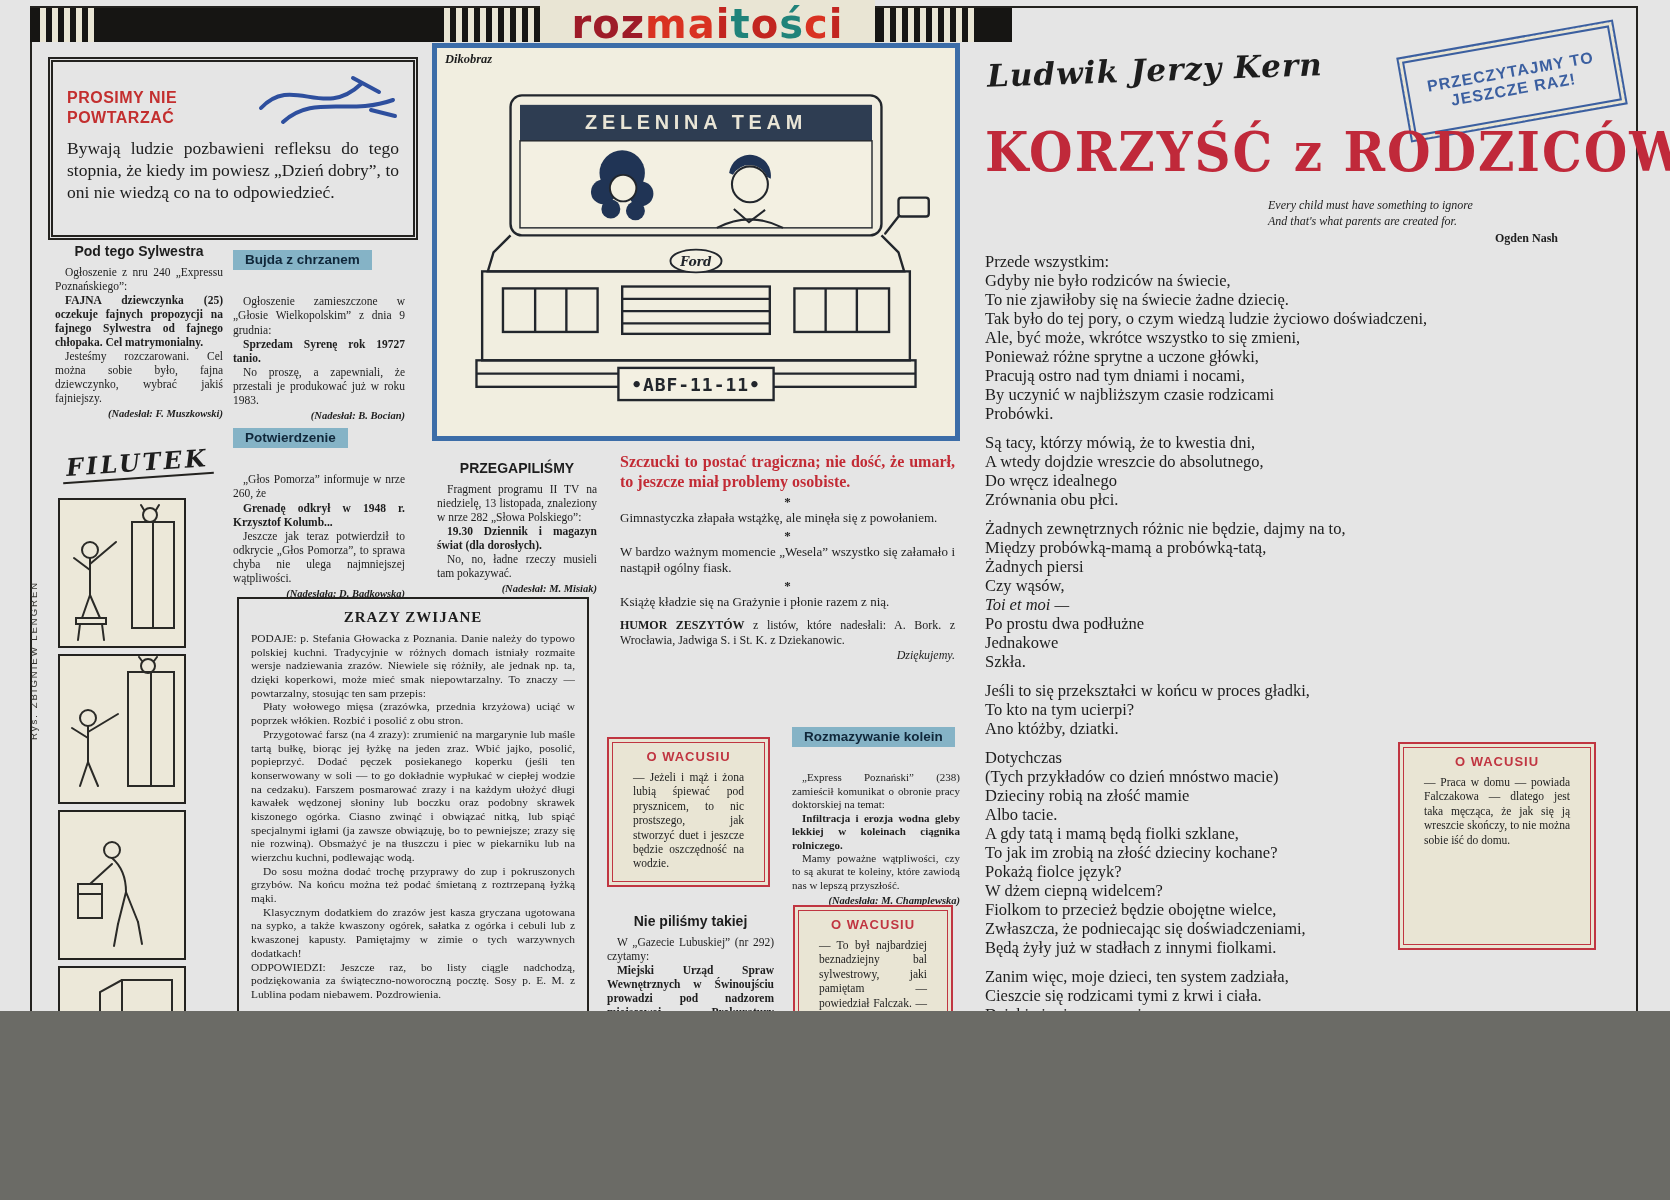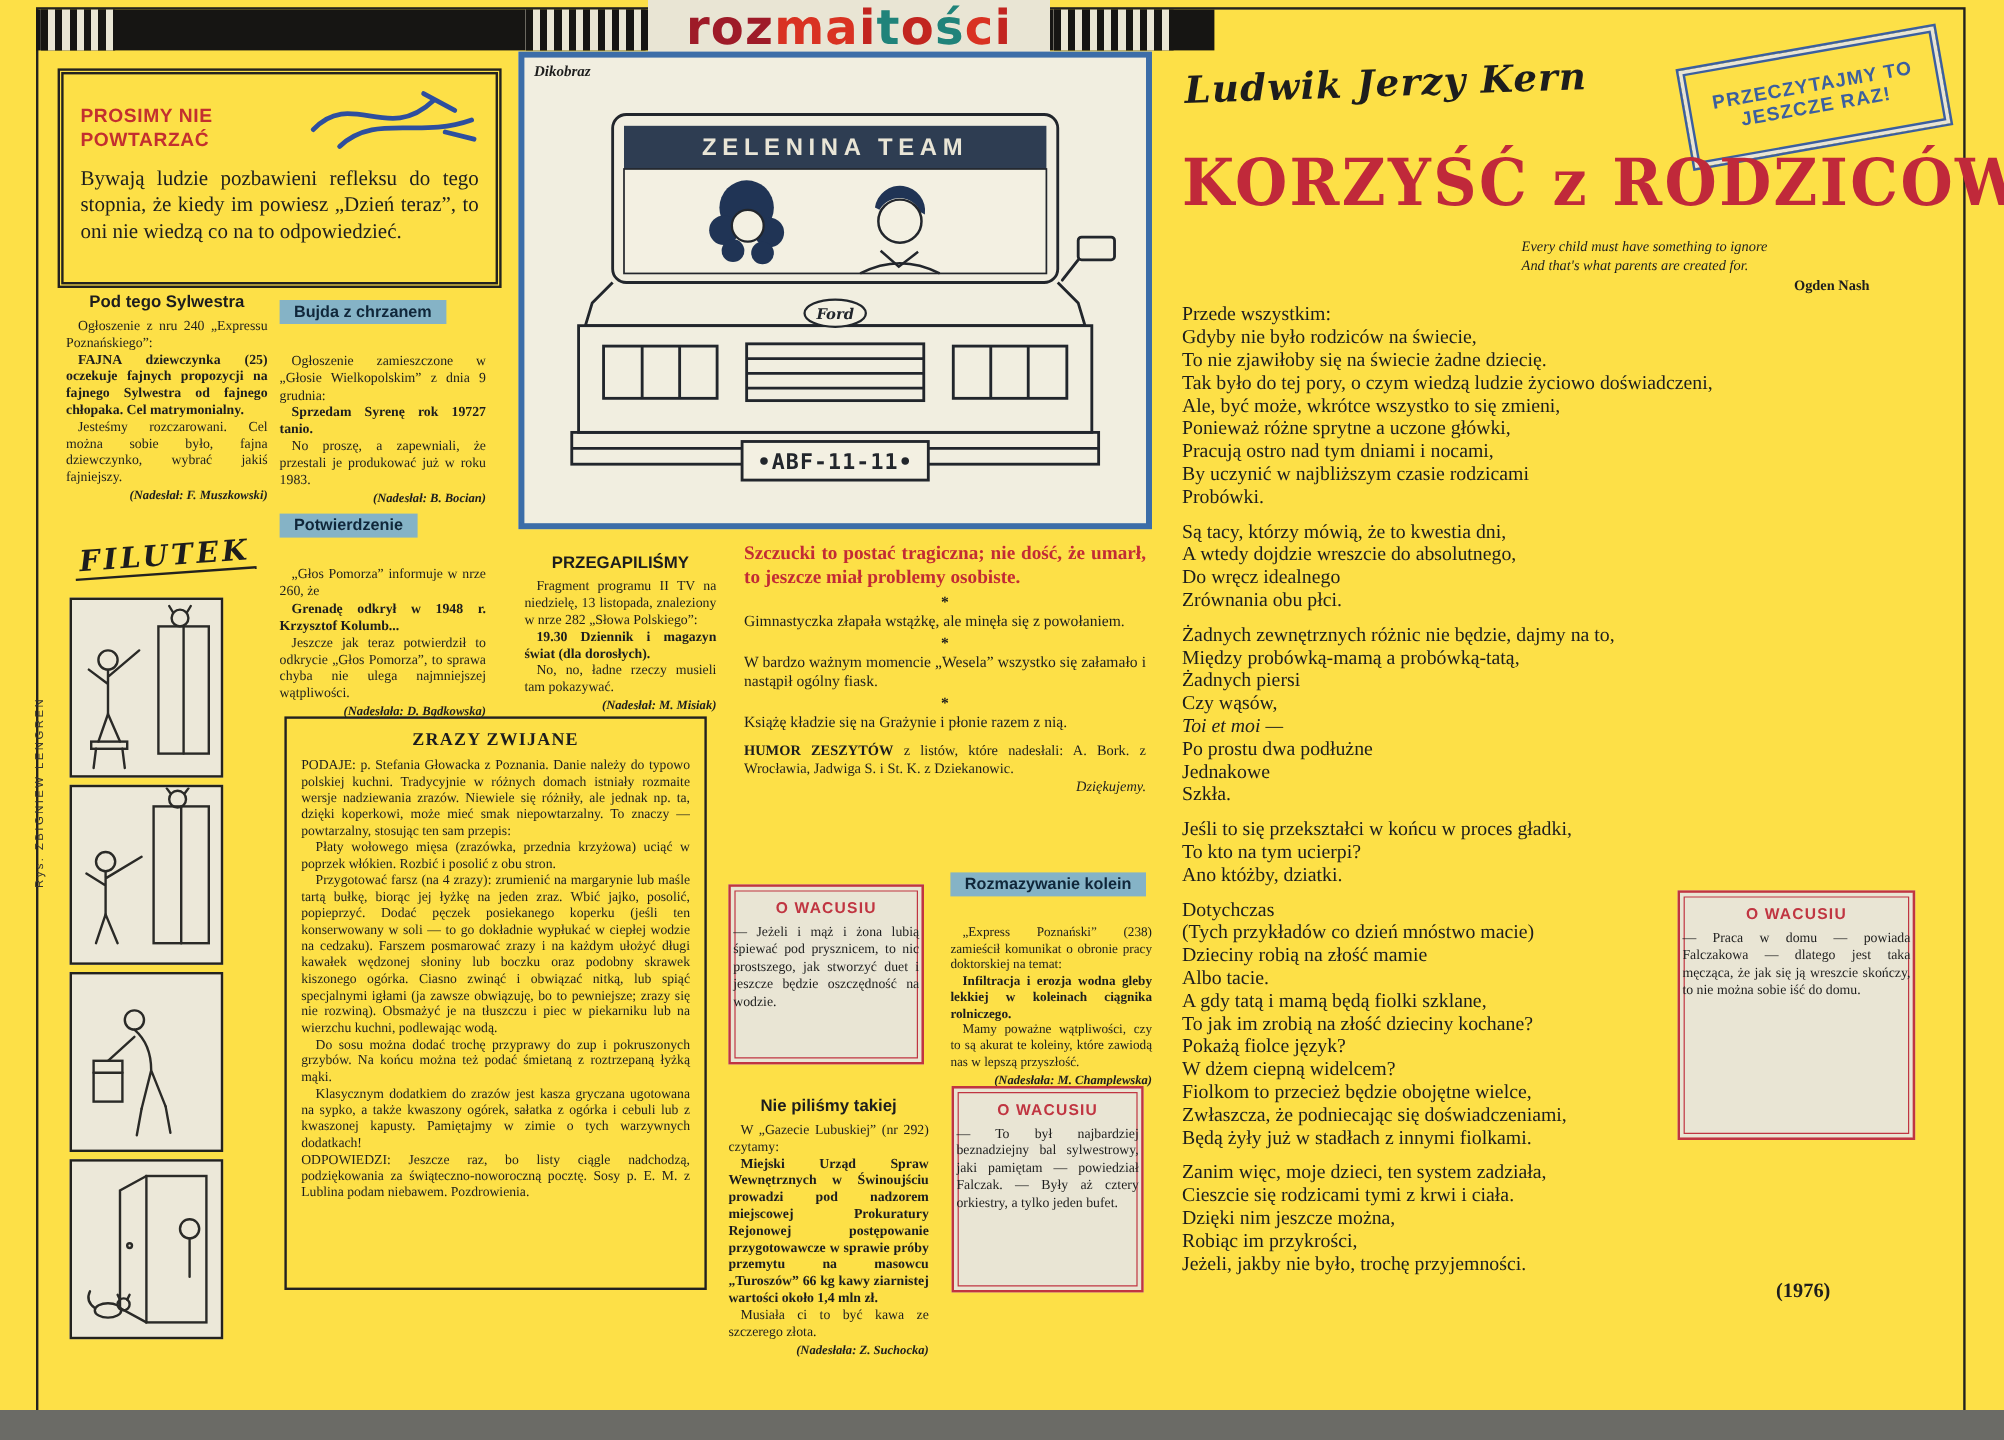--- a/index.html
+++ b/index.html
@@ -1,17 +1,17 @@
 <!DOCTYPE html>
 <html><head>
 <meta charset="utf-8">
 <style>
   *{margin:0;padding:0;box-sizing:border-box}
   html,body{background:#6b6b66}
-  .page{position:relative;width:1670px;height:1175px;background:#fde047;overflow:hidden;
+  .page{position:relative;width:1670px;height:1011px;background:#e5e5e5;overflow:hidden;
         font-family:"Liberation Serif",serif;color:#1d1d1d}
   .abs{position:absolute}
 
   
   .outer-border{position:absolute;left:30px;top:6px;width:1608px;height:1186px;border:2px solid #23221f;pointer-events:none}
   .topbar{position:absolute;left:30px;top:8px;width:982px;height:34px;background:#161513}
   .stripes{background:repeating-linear-gradient(90deg,#161513 0 6px,#e9e5d4 6px 12px)}
   .masthead-plate{position:absolute;left:540px;top:0;width:335px;height:48px;background:#e9e5d4;
                   display:flex;align-items:center;justify-content:center}
   .masthead-title{font-family:"DejaVu Sans",sans-serif;font-weight:bold;font-size:40px;letter-spacing:1px;line-height:1}
@@ -53,21 +53,21 @@
 
   
   .humor-lead{color:#c22b35;font-weight:bold;font-size:16px;line-height:1.25;text-align:justify}
   .humor-item{font-size:13px;line-height:1.22;text-align:justify}
   .humor-item::before{content:"*";display:block;text-align:center;font-weight:bold;line-height:1.1;margin:3px 0 1px}
   .humor-footer{font-size:12px;line-height:1.25;text-align:justify;margin-top:8px}
   .humor-thanks{font-style:italic;text-align:right;font-size:12px}
 
   
   .wacusiu{border:2px solid #c03541;box-shadow:inset 0 0 0 3px #e9e5d4,inset 0 0 0 4px #c03541;
-           padding:10px 2px;background:#e9e5d4}
+           padding:10px 24px;background:#e9e5d4}
   .wacusiu-head{color:#c03541;font-family:"Liberation Sans",sans-serif;font-weight:bold;font-size:13px;
                 text-align:center;letter-spacing:1px;margin-bottom:6px}
   .wacusiu-body{font-size:11.5px;line-height:1.25;text-align:justify}
 
   
   .author-script{font-family:"DejaVu Serif",serif;font-style:italic;font-weight:bold;font-size:31px;
                  transform:rotate(-2deg);letter-spacing:1px}
   .feature-title{color:#c0293a;font-family:"DejaVu Serif",serif;font-weight:bold;font-size:50px;
                  letter-spacing:2px;transform:scaleY(1.08);transform-origin:left top;white-space:nowrap}
   .epigraph{font-size:12px;font-style:italic;line-height:1.3}
@@ -104,21 +104,21 @@
   <section class="abs notice">
     <svg class="scribble" width="150" height="60" viewBox="0 0 150 60">
       <g fill="none" stroke="#2e4f9e" stroke-width="4" stroke-linecap="round">
         <path d="M8,38 C40,4 70,50 108,14"></path>
         <path d="M30,52 C60,24 95,46 140,30"></path>
         <path d="M100,8 L126,22"></path>
         <path d="M118,40 L142,46"></path>
       </g>
     </svg>
     <div class="notice-head">PROSIMY NIE POWTARZAĆ</div>
-    <div class="notice-body">Bywają ludzie pozbawieni refleksu do tego stopnia, że kiedy im powiesz „Dzień teraz”, to oni nie wiedzą co na to odpowiedzieć.</div>
+    <div class="notice-body">Bywają ludzie pozbawieni refleksu do tego stopnia, że kiedy im powiesz „Dzień dobry”, to oni nie wiedzą co na to odpowiedzieć.</div>
   </section>
 
   <section class="abs mini" style="left:55px;top:243px;width:168px">
     <div class="plainhead">Pod tego Sylwestra</div>
     <div>
 
     <div class="para">Ogłoszenie z nru 240 „Expressu Poznańskiego”:</div>
         <div class="para bold">FAJNA dziewczynka (25) oczekuje fajnych propozycji na fajnego Sylwestra od fajnego chłopaka. Cel matrymonialny.</div>
         <div class="para">Jesteśmy rozczarowani. Cel można sobie było, fajna dziewczynko, wybrać jakiś fajniejszy.</div>
       </div>

